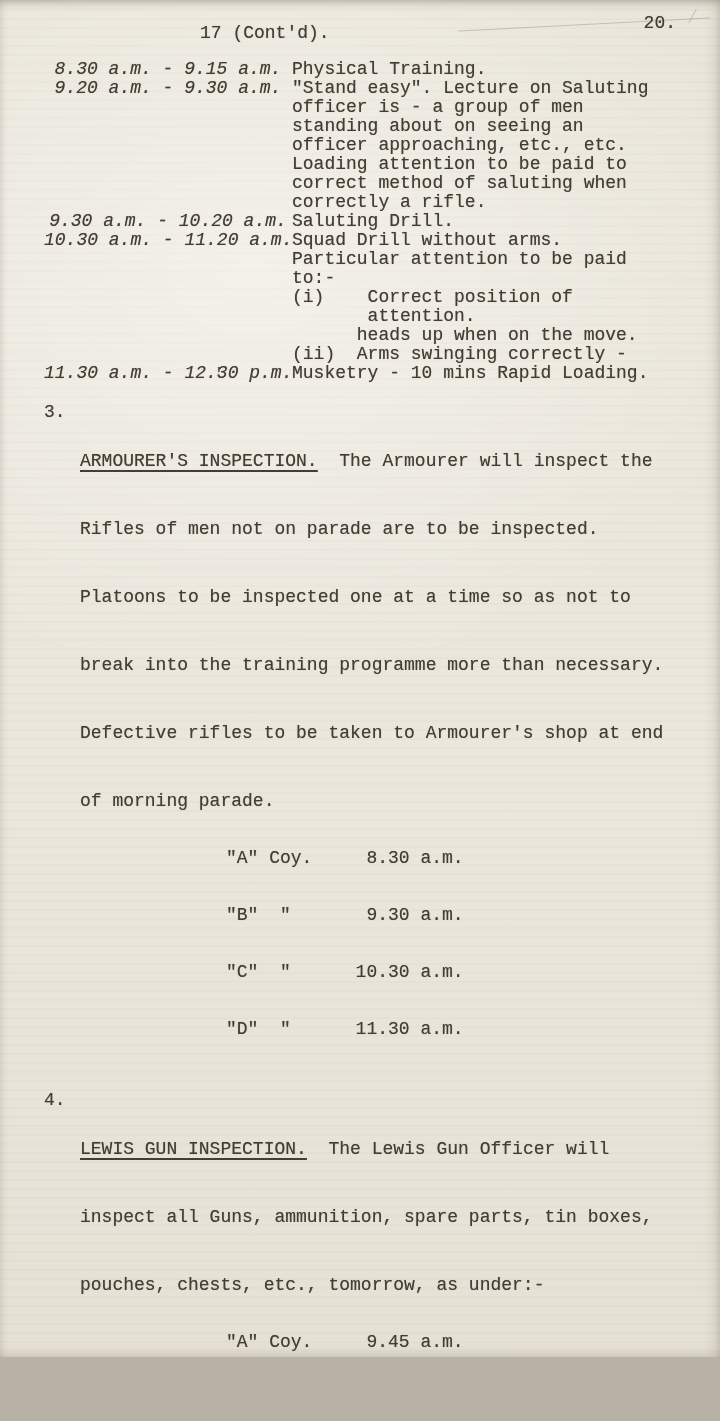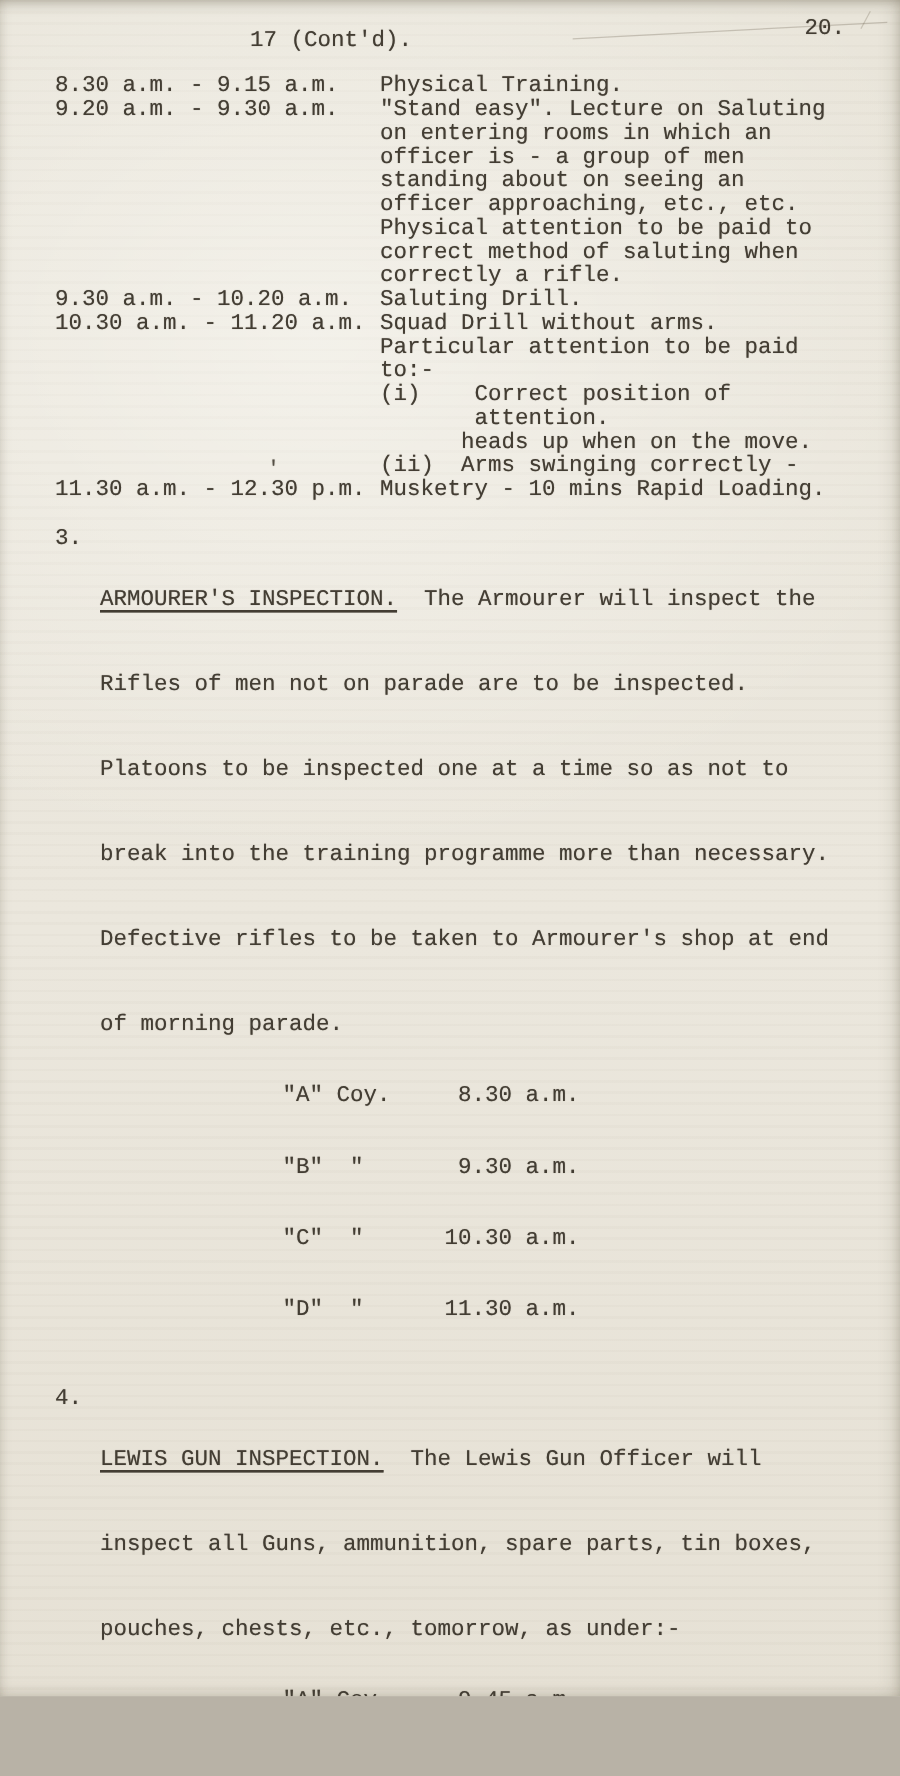--- a/index.html
+++ b/index.html
@@ -25,22 +25,22 @@
     text-shadow:0 0 0.7px rgba(62,56,46,0.55);
   }
   .pageno{position:absolute;top:14px;right:44px;white-space:pre;}
   .crease{position:absolute;top:24px;left:458px;width:252px;height:0;
     border-top:1px solid rgba(110,100,82,0.30);transform:rotate(-3deg);}
   .crease2{position:absolute;top:8px;left:692px;width:0;height:16px;
     border-left:1px solid rgba(110,100,82,0.28);transform:rotate(28deg);}
   .heading{margin:24px 0 0 200px;white-space:pre;}
   .sched{margin-top:17px;}
   .srow{display:flex;padding-left:44px;}
-  .stime{flex:none;width:248px;text-align:left;white-space:pre;}
-  .stext{margin-left:12px;white-space:pre;}
+  .stime{flex:none;width:248px;text-align:center;white-space:pre;font-style:italic;}
+  .stext{margin-left:0;white-space:pre;}
   .sec{display:flex;padding-left:44px;margin-top:14px;}
   .sec.first{margin-top:20px;}
   .snum{flex:none;width:36px;white-space:pre;}
   .sbody{white-space:pre;}
   .sline{white-space:pre;margin-top:11px;}
   .title{text-decoration:underline;text-decoration-thickness:2px;text-underline-offset:4px;}
   .tline{padding-left:146px;white-space:pre;}
   .stray{position:absolute;left:214px;top:366px;font-size:16px;color:rgba(67,61,51,0.8);}
 </style>
 </head>
@@ -60,37 +60,36 @@
       </div>
     <div class="srow">
         <div class="stime">9.20 a.m. - 9.30 a.m.</div>
         <div class="stext">"Stand easy". Lecture on Saluting</div>
       </div>
     <div class="srow">
         <div class="stime"></div>
       </div>
     <div class="srow">
         <div class="stime"></div>
-        <div class="stext">on entering rooms in which an</div>
       </div>
     <div class="srow">
         <div class="stime"></div>
         <div class="stext">officer is - a group of men</div>
       </div>
     <div class="srow">
         <div class="stime"></div>
         <div class="stext">standing about on seeing an</div>
       </div>
     <div class="srow">
         <div class="stime"></div>
         <div class="stext">officer approaching, etc., etc.</div>
       </div>
     <div class="srow">
         <div class="stime"></div>
-        <div class="stext">Physical attention to be paid to</div>
+        <div class="stext">Loading attention to be paid to</div>
       </div>
     <div class="srow">
         <div class="stime"></div>
         <div class="stext">correct method of saluting when</div>
       </div>
     <div class="srow">
         <div class="stime"></div>
         <div class="stext">correctly a rifle.</div>
       </div>
     <div class="srow">

